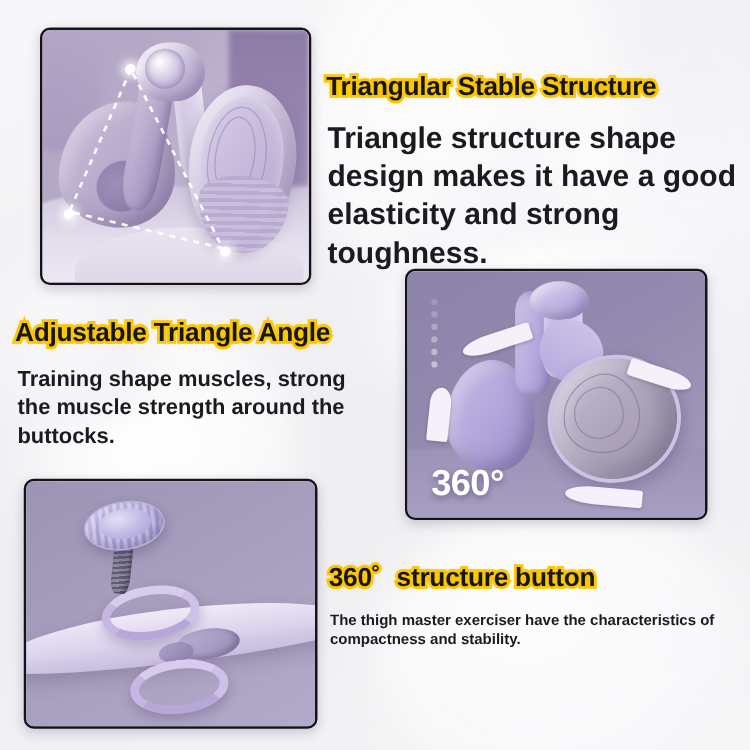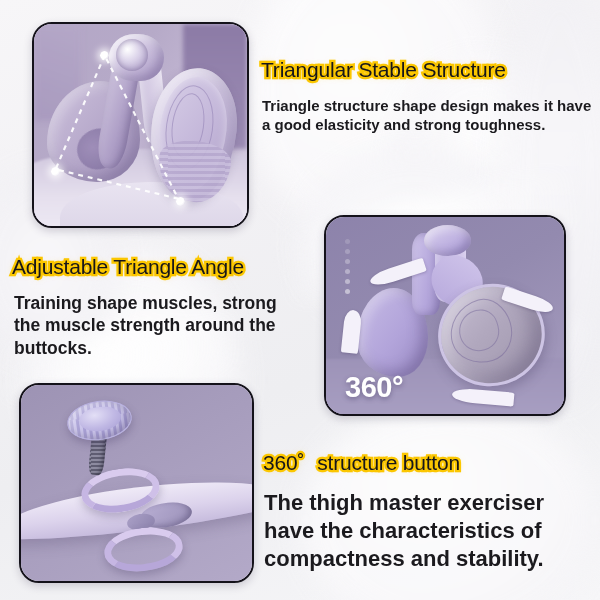--- a/index.html
+++ b/index.html
@@ -42,21 +42,21 @@
     background:linear-gradient(100deg,rgba(255,255,255,0) 0%,#ffffff 45%,rgba(255,255,255,0) 100%);
   }
   .streak.s1 { width:300px; height:70px; left:280px; top:200px; transform:rotate(-14deg); }
   .streak.s2 { width:260px; height:60px; left:330px; top:300px; transform:rotate(10deg); }
   .streak.s3 { width:240px; height:55px; left:0px;   top:330px; transform:rotate(-8deg); }
 
   
   .photo-card {
     position:absolute; z-index:3;
     border:2.5px solid #14121a;
-    border-radius:20px;
+    border-radius:8px;
     overflow:hidden;
     box-shadow:0 3px 9px rgba(60,50,80,.22);
     text-align:right;
   }
   .photo-inner { position:absolute; inset:0; overflow:hidden; }
 
   
   #panel-triangular { left:32px; top:22px; width:217px; height:206px; }
   #panel-triangular .photo-inner {
     background:
@@ -231,42 +231,42 @@
     border-radius:45% 55% 50% 50%;
     transform:rotate(-10deg);
     box-shadow:inset -3px -2px 6px rgba(65,54,95,.4); }
   .p3-hinge2 { position:absolute; left:46%; top:66%; width:12%; height:8%;
     background:linear-gradient(140deg,#aaa0c7 0%,#8c82ac 100%);
     border-radius:50%; transform:rotate(-10deg); }
 
   
   .heading {
     position:absolute; z-index:5;
-    font-weight:400; color:#17161a;
+    font-weight:700; color:#17161a;
     letter-spacing:-.2px;
     white-space:nowrap;
     -webkit-text-stroke:4.5px #fcc800;
     paint-order:stroke fill;
     text-shadow:0 0 3px rgba(252,200,0,.95), 0 0 6px rgba(252,200,0,.55);
   }
   .body-text {
     position:absolute; z-index:5;
     color:#1b1a1e; font-weight:600;
     line-height:1.28;
   }
 
   #head-triangular { left:261px; top:58px;  font-size:21px; }
-  #body-triangular { left:262px; top:96px;  width:330px; font-size:15px; }
+  #body-triangular { left:262px; top:96px;  width:330px; font-size:24px; }
 
   #head-rotation   { left:12px;  top:255px; font-size:21px; }
   #body-rotation   { left:14px;  top:292px; width:290px; font-size:17.5px; }
 
   #head-button     { left:263px; top:451px; font-size:21px; }
   #head-button .deg-gap { display:inline-block; width:13px; }
-  #body-button     { left:264px; top:489px; width:320px; font-size:22px; }
+  #body-button     { left:264px; top:489px; width:320px; font-size:12px; }
 </style>
 </head>
 <body>
 
 <div id="backdrop">
   <div class="bg-base"></div>
   <div class="blob b1"></div>
   <div class="blob b2"></div>
   <div class="blob b3"></div>
   <div class="blob b4"></div>

